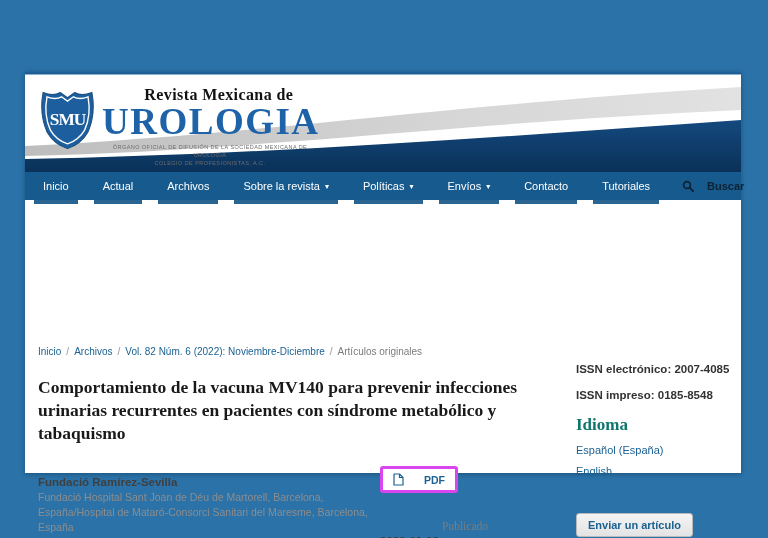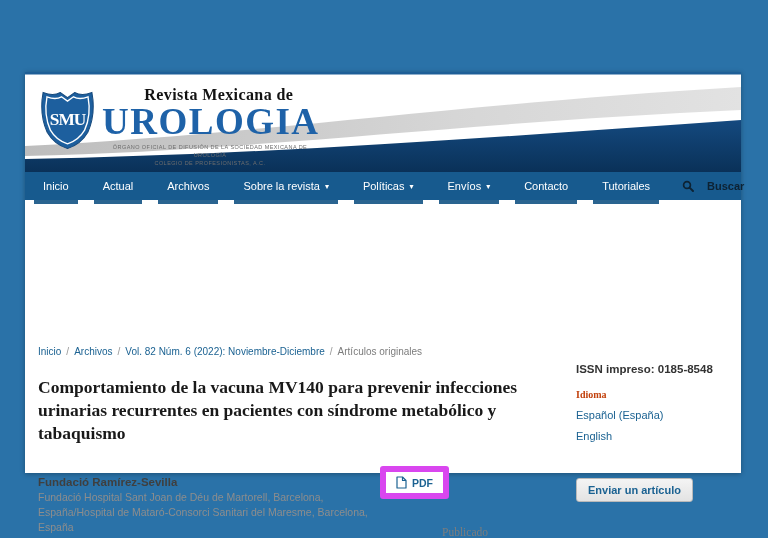--- a/index.html
+++ b/index.html
@@ -55,32 +55,32 @@
     line-height:1.3; color:#191919;
   }
 
   .authors { position:absolute; left:13px; top:276px; width:342px; }
   .author { margin-bottom:9px; }
   .author-name { font-size:11.5px; font-weight:700; color:#3f3f3f; margin-bottom:2px; }
   .author-aff { font-size:10.5px; color:#8d8d8d; line-height:1.45; }
 
   .galley-col { position:absolute; left:355px; top:266px; width:170px; }
   .pdf-button {
-    display:inline-flex; align-items:center; gap:5px;
-    border:6px solid #d946ef; border-radius:3px; background:#fff;
+    display:inline-flex; align-items:center; gap:20px;
+    border:3px solid #d946ef; border-radius:3px; background:#fff;
     color:#1b6292; font-size:10.5px; font-weight:700; padding:4px 10px; cursor:pointer;
   }
   .meta-label { font-family:"Liberation Serif", serif; font-size:11.5px; color:#7d7d7d; }
   .published-label { margin-top:27px;text-align:center; }
   .published-date { font-size:11.5px; font-weight:700; color:#3a3a3a; margin-top:3px; }
 
   
   .sidebar { position:absolute; left:551px; top:163px; width:160px; }
   .issn-line { font-size:11.5px; font-weight:700; color:#333; margin-bottom:14px; }
-  .lang-heading { font-family:"Liberation Serif", serif; font-weight:700; font-size:10px; color:#c2410c; }
+  .lang-heading { font-family:"Liberation Serif", serif; font-weight:700; font-size:17px; color:#0f766e; }
   .lang-links { margin-top:9px; }
   .lang-links a { display:block; font-size:11px; color:#1b6292; text-decoration:none; margin-bottom:9px; cursor:pointer; }
   .submit-button {
     margin-top:27px; display:inline-block;
     background:linear-gradient(#f4f4f4,#e3e3e3); border:1px solid #b9b9b9; border-radius:3px;
     color:#1b6292; font-size:11px; font-weight:700; padding:5px 11px; cursor:pointer;
   }
 </style>
 </head>
 <body>
@@ -180,20 +180,21 @@
           <path d="M6.5,1 V4.5 H10" fill="none" stroke="#1b6292" stroke-width="1.2" stroke-linejoin="round"></path>
         </svg>
         <span>PDF</span>
       </button>
       <div class="meta-label published-label">Publicado</div>
       <div class="published-date">2023-01-13</div>
       
     </div>
 
     <div class="sidebar">
+      <div class="issn-line">ISSN electrónico: 2007-4085</div>
       <div class="issn-line">ISSN impreso: 0185-8548</div>
       <div class="lang-heading">Idioma</div>
       <div class="lang-links">
           <a>Español (España)</a>
           <a>English</a>
         </div>
       <button class="submit-button">Enviar un artículo</button>
     </div>
 
   </div>

